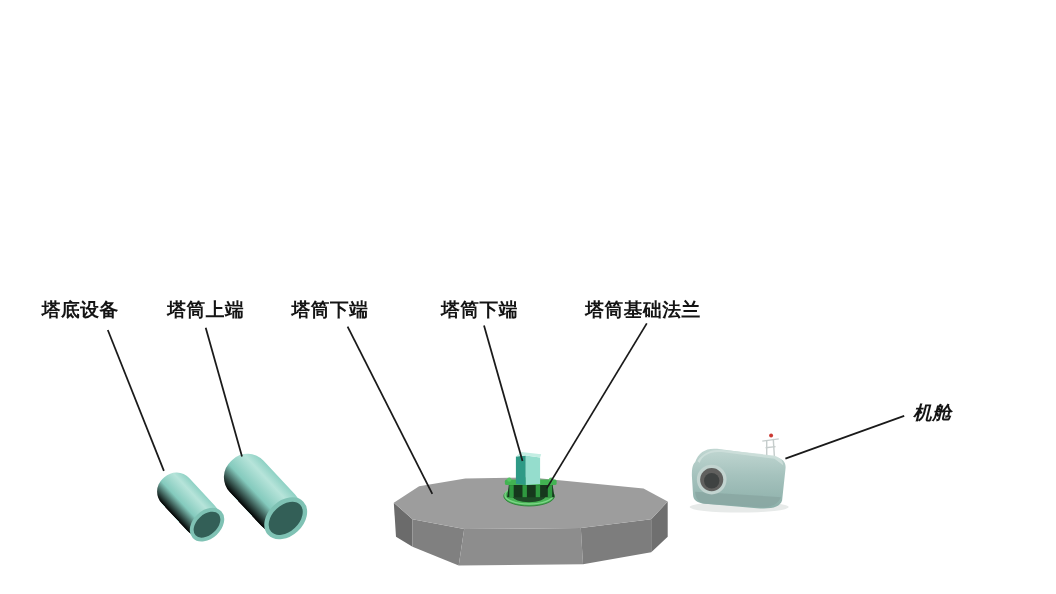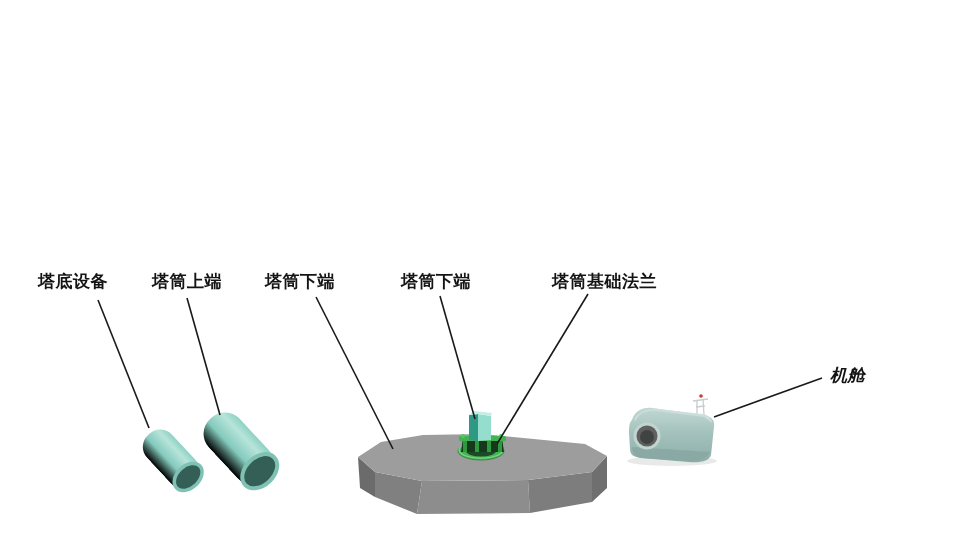--- a/index.html
+++ b/index.html
@@ -109,17 +109,17 @@
       <line x1="440" y1="296" x2="475" y2="419" stroke="#1a1a1a" stroke-width="1.6"></line>
       <line x1="588" y1="294" x2="497" y2="444" stroke="#1a1a1a" stroke-width="1.6"></line>
       <line x1="822" y1="378" x2="714" y2="417" stroke="#1a1a1a" stroke-width="1.6"></line>
     </svg>
 
   <div>
     <div class="lbl" style="left: 38px; top: 272px;">塔底设备</div>
     <div class="lbl" style="left: 152px; top: 272px;">塔筒上端</div>
     <div class="lbl" style="left: 265px; top: 272px;">塔筒下端</div>
     <div class="lbl" style="left: 401px; top: 272px;">塔筒下端</div>
-    <div class="lbl" style="left: 552px; top: 272px;">塔筒基础法兰</div>
+    <div class="lbl" style="left: 532px; top: 272px;">塔筒基础法兰</div>
     <div class="lbl" style="left: 830px; top: 366px; font-style: italic;">机舱</div>
   </div>
 
 </div>
 
 </body></html>

